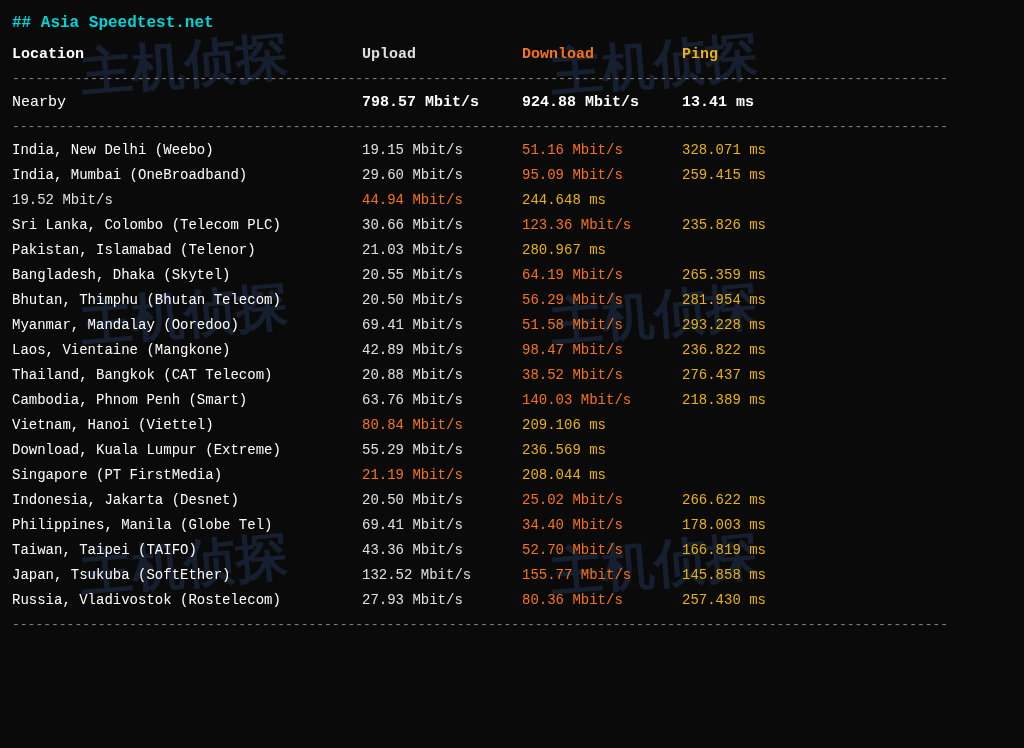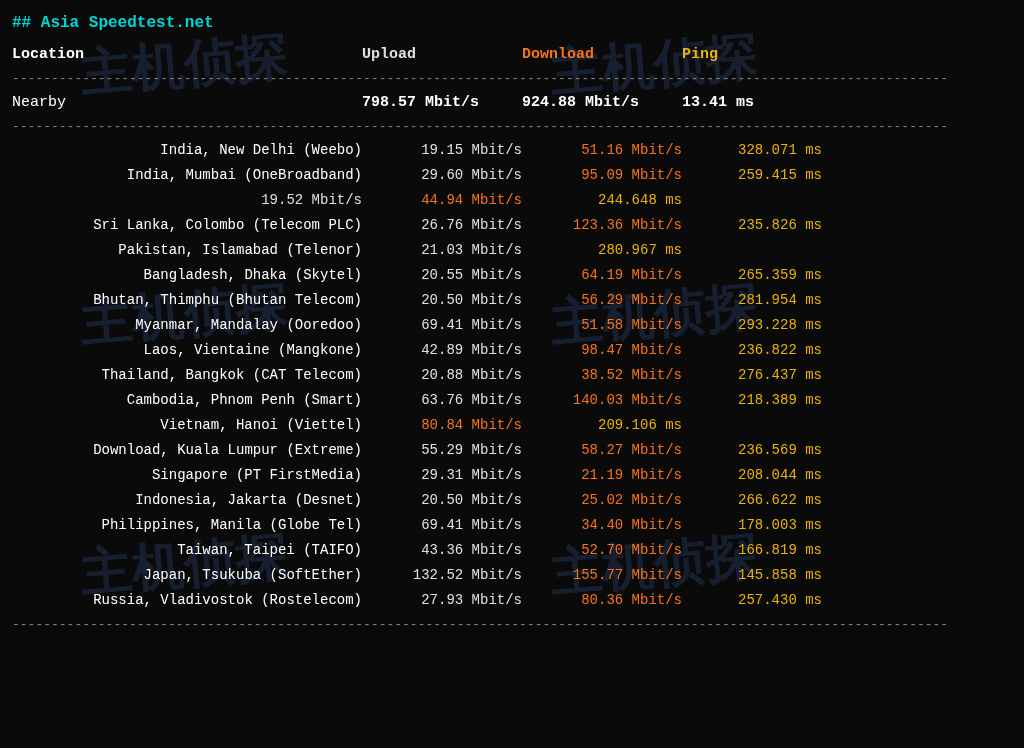--- a/index.html
+++ b/index.html
@@ -82,21 +82,20 @@
       font-size: 15px;
     }
 
     .data-row {
       display: grid;
       grid-template-columns: 350px 160px 160px 140px;
       padding: 2px 0;
       color: #d8d8d8;
       font-size: 14px;
       line-height: 1.5;
-      text-align: right;
     }
 
     .col-location { color: #ffffff; }
     .col-upload { color: #e0e0e0; }
     .col-download { color: #f97316; }
     .col-ping { color: #eab308; }
 
     .nearby-row .col-upload,
     .nearby-row .col-download,
     .nearby-row .col-ping {
@@ -150,21 +149,21 @@
       <span class="col-download">95.09 Mbit/s</span>
       <span class="col-ping">259.415 ms</span>
     </div>
       <div class="data-row">
       <span class="col-upload">19.52 Mbit/s</span>
       <span class="col-download">44.94 Mbit/s</span>
       <span class="col-ping">244.648 ms</span>
     </div>
       <div class="data-row">
       <span class="col-location">Sri Lanka, Colombo (Telecom PLC)</span>
-      <span class="col-upload">26.76 Mbit/s</span>
+      <span class="col-upload">30.66 Mbit/s</span>
       <span class="col-download">123.36 Mbit/s</span>
       <span class="col-ping">235.826 ms</span>
     </div>
       <div class="data-row">
       <span class="col-location">Pakistan, Islamabad (Telenor)</span>
       <span class="col-upload">21.03 Mbit/s</span>
       <span class="col-ping">280.967 ms</span>
     </div>
       <div class="data-row">
       <span class="col-location">Bangladesh, Dhaka (Skytel)</span>
@@ -203,26 +202,24 @@
       <span class="col-ping">218.389 ms</span>
     </div>
       <div class="data-row">
       <span class="col-location">Vietnam, Hanoi (Viettel)</span>
       <span class="col-download">80.84 Mbit/s</span>
       <span class="col-ping">209.106 ms</span>
     </div>
       <div class="data-row">
       <span class="col-location">Download, Kuala Lumpur (Extreme)</span>
       <span class="col-upload">55.29 Mbit/s</span>
-      <span class="col-download">58.27 Mbit/s</span>
       <span class="col-ping">236.569 ms</span>
     </div>
       <div class="data-row">
       <span class="col-location">Singapore (PT FirstMedia)</span>
-      <span class="col-upload">29.31 Mbit/s</span>
       <span class="col-download">21.19 Mbit/s</span>
       <span class="col-ping">208.044 ms</span>
     </div>
       <div class="data-row">
       <span class="col-location">Indonesia, Jakarta (Desnet)</span>
       <span class="col-upload">20.50 Mbit/s</span>
       <span class="col-download">25.02 Mbit/s</span>
       <span class="col-ping">266.622 ms</span>
     </div>
       <div class="data-row">

